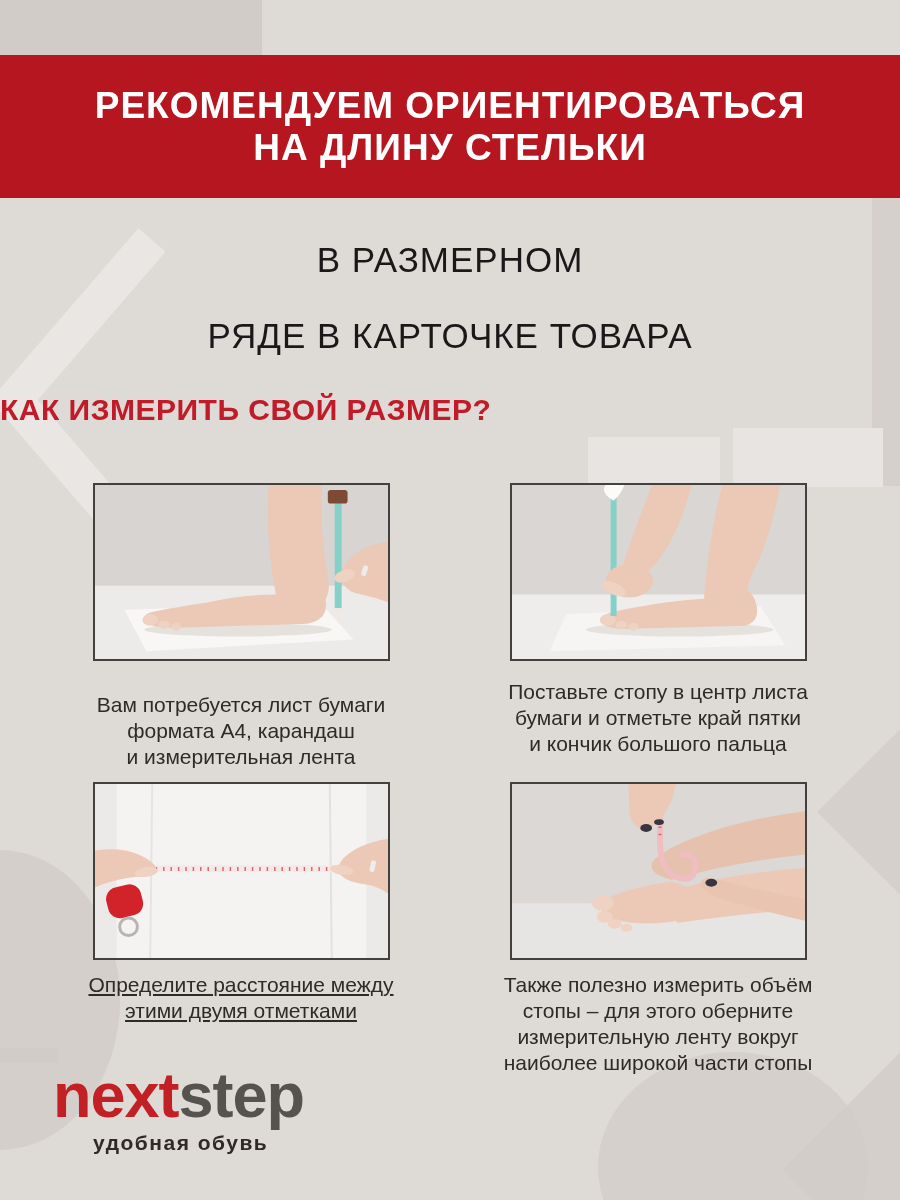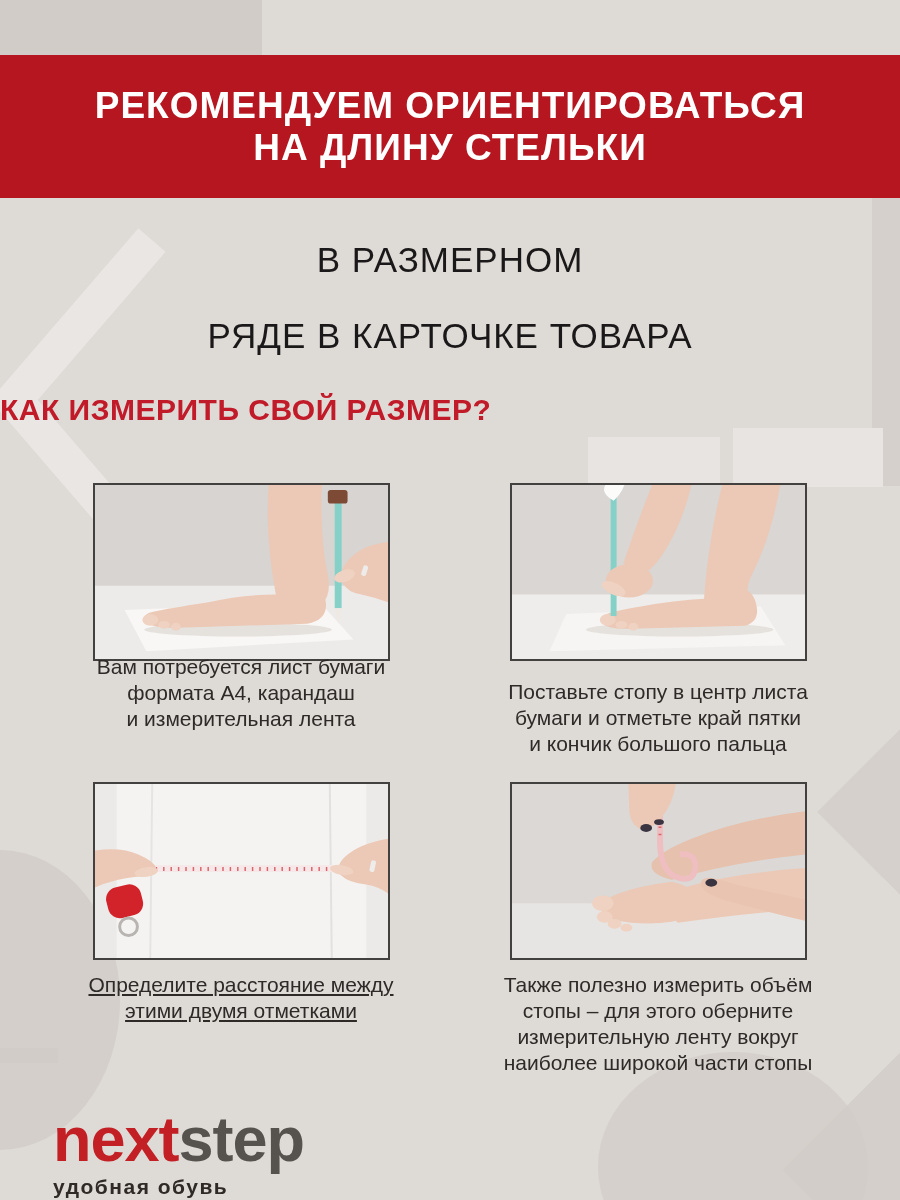--- a/index.html
+++ b/index.html
@@ -62,33 +62,33 @@
   .p2 { left: 510px; top: 483px; }
   .p3 { left: 93px;  top: 782px; }
   .p4 { left: 510px; top: 782px; }
 
   .caption {
     position: absolute; width: 420px; text-align: center;
     white-space: pre-line;
     font-size: 21px; line-height: 26px;
     color: var(--caption_text, #2d2a28);
   }
-  .c1 { left: 31px;  top: 654px; }
+  .c1 { left: 31px;  top: 692px; }
   .c2 { left: 448px; top: 679px; }
   .c3 { left: 31px;  top: 972px; text-decoration: underline; }
   .c4 { left: 448px; top: 972px; }
 
   
   .logo { position: absolute; left: 53px; top: 1062px; }
-  .logo-word { font-size: 63px; font-weight: 700; letter-spacing: -1px; line-height: 66px; margin-top: 44px; }
+  .logo-word { font-size: 63px; font-weight: 700; letter-spacing: -1px; line-height: 66px; }
   .logo-next { color: var(--logo_red, #c32026); }
   .logo-step { color: var(--logo_gray, #56534e); }
   .tagline {
     font-size: 21px; font-weight: 700; letter-spacing: 1.5px;
-    color: var(--tagline_text, #2f2a26); margin-top: 3px;
+    color: var(--tagline_text, #2f2a26); margin-top: 3px; margin-left: 40px;
   }
 </style>
 </head>
 <body>
 
 <div class="canvas">
 
   <div class="deco deco-topleft-rect"></div>
   <svg class="deco deco-chevron" width="165" height="345" viewBox="0 0 165 345">
     <polyline points="152,12 14,172 152,332" fill="none" stroke="#e9e6e3" stroke-width="36"></polyline>

